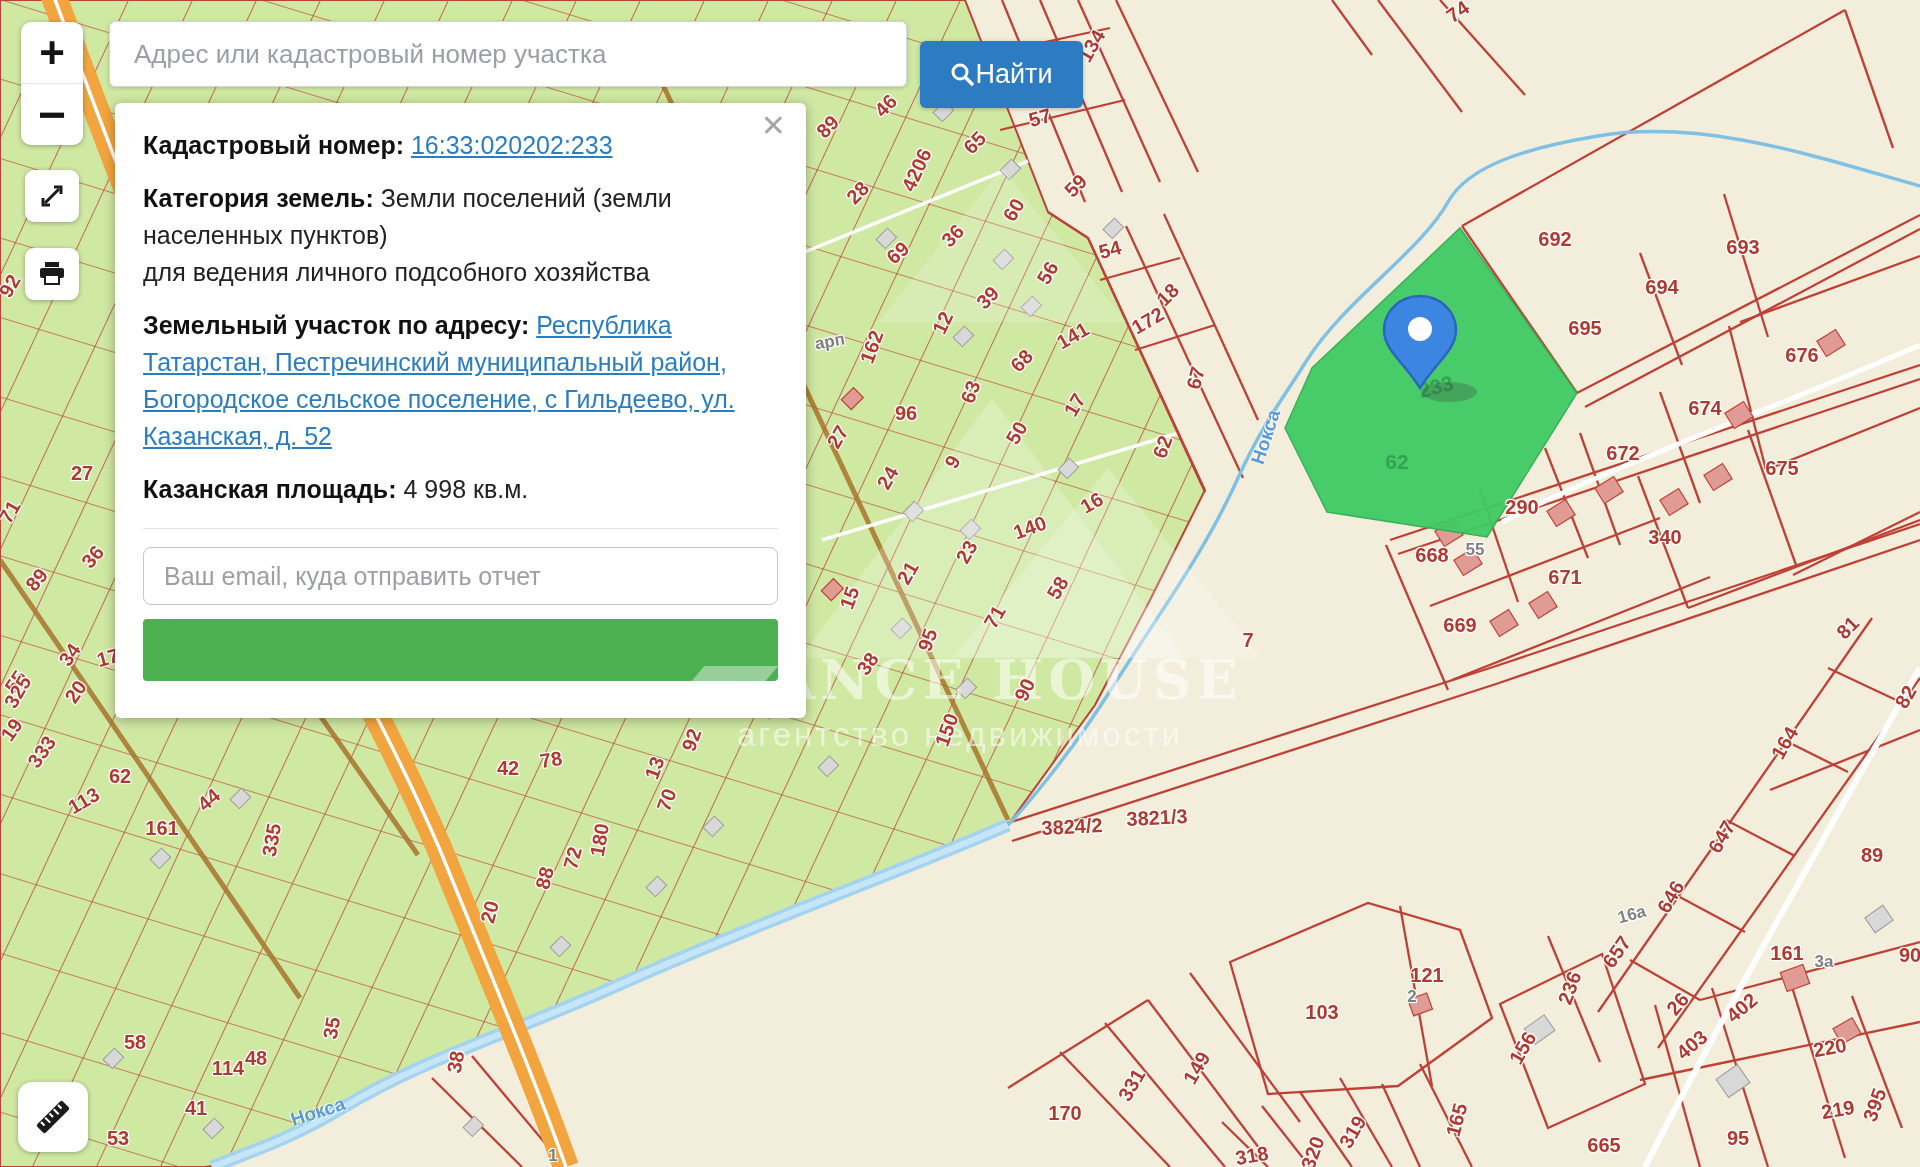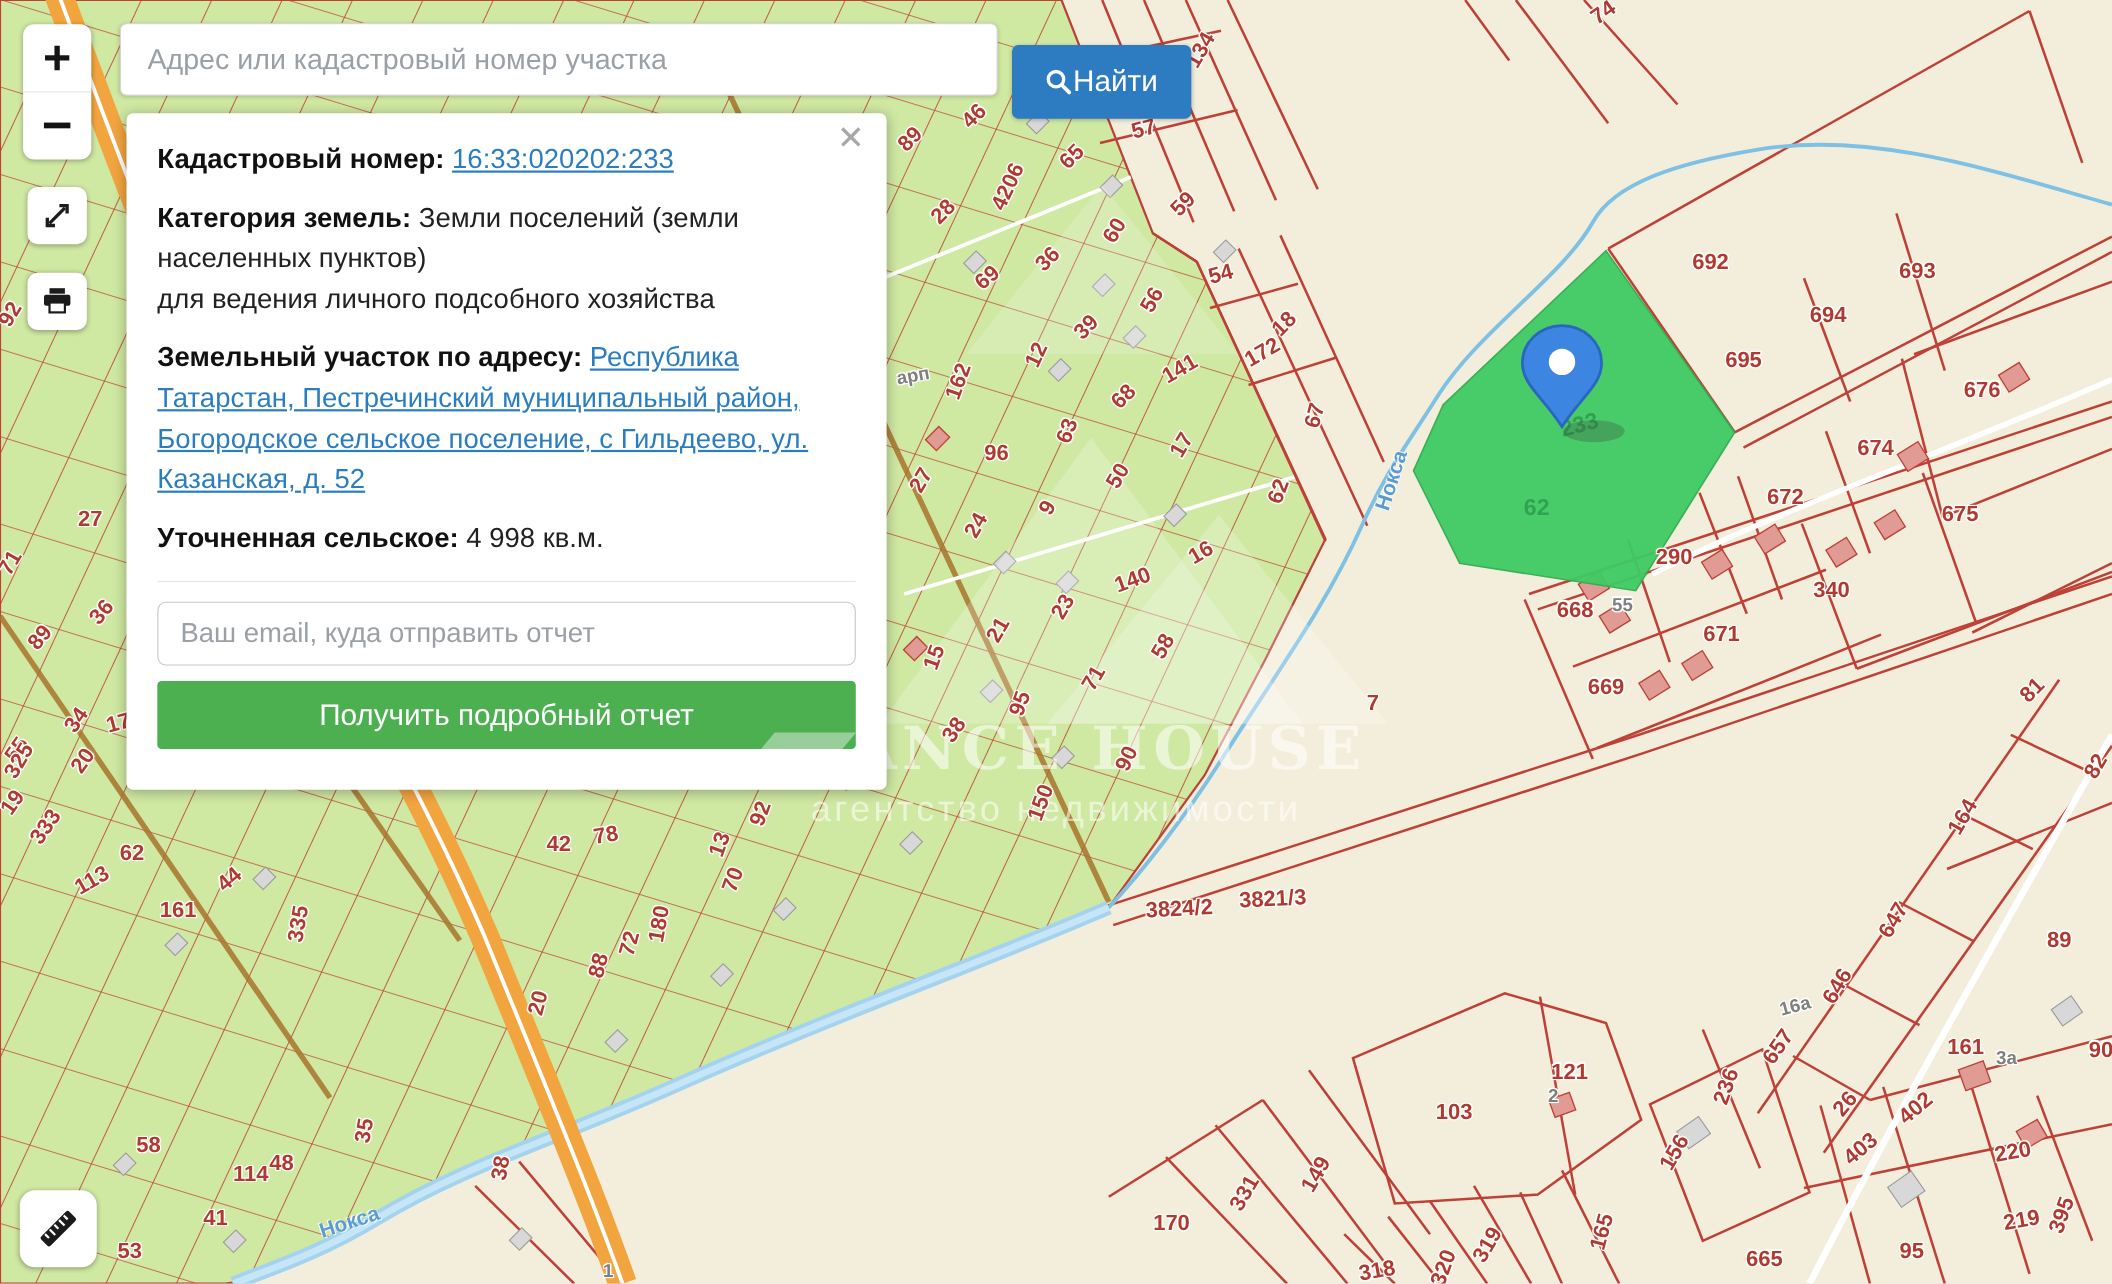--- a/index.html
+++ b/index.html
@@ -408,27 +408,26 @@
     <p>
       <b>Категория земель:</b>
       <span>Земли поселений (земли населенных пунктов)</span>
       <span class="block">для ведения личного подсобного хозяйства</span>
     </p>
     <p>
       <b>Земельный участок по адресу:</b>
       <a>Республика Татарстан, Пестречинский муниципальный район, Богородское сельское поселение, с Гильдеево, ул. Казанская, д. 52</a>
     </p>
     <p>
-      <b>Уточненная сельское:</b>
+      <b>Казанская площадь:</b>
       <span>4 998 кв.м.</span>
     </p>
     <div class="divider"></div>
     <input class="email" type="email" placeholder="Ваш email, куда отправить отчет" style="">
     <button class="report">
-      <span>Получить подробный отчет</span>
       <span class="fold"></span>
     </button>
   </div>
 
   <div class="zoom-panel">
     <div class="zoom-btn">+</div>
     <div class="zoom-btn">−</div>
   </div>
   <div class="sq fs">
     <svg width="28" height="28" viewBox="0 0 28 28">

